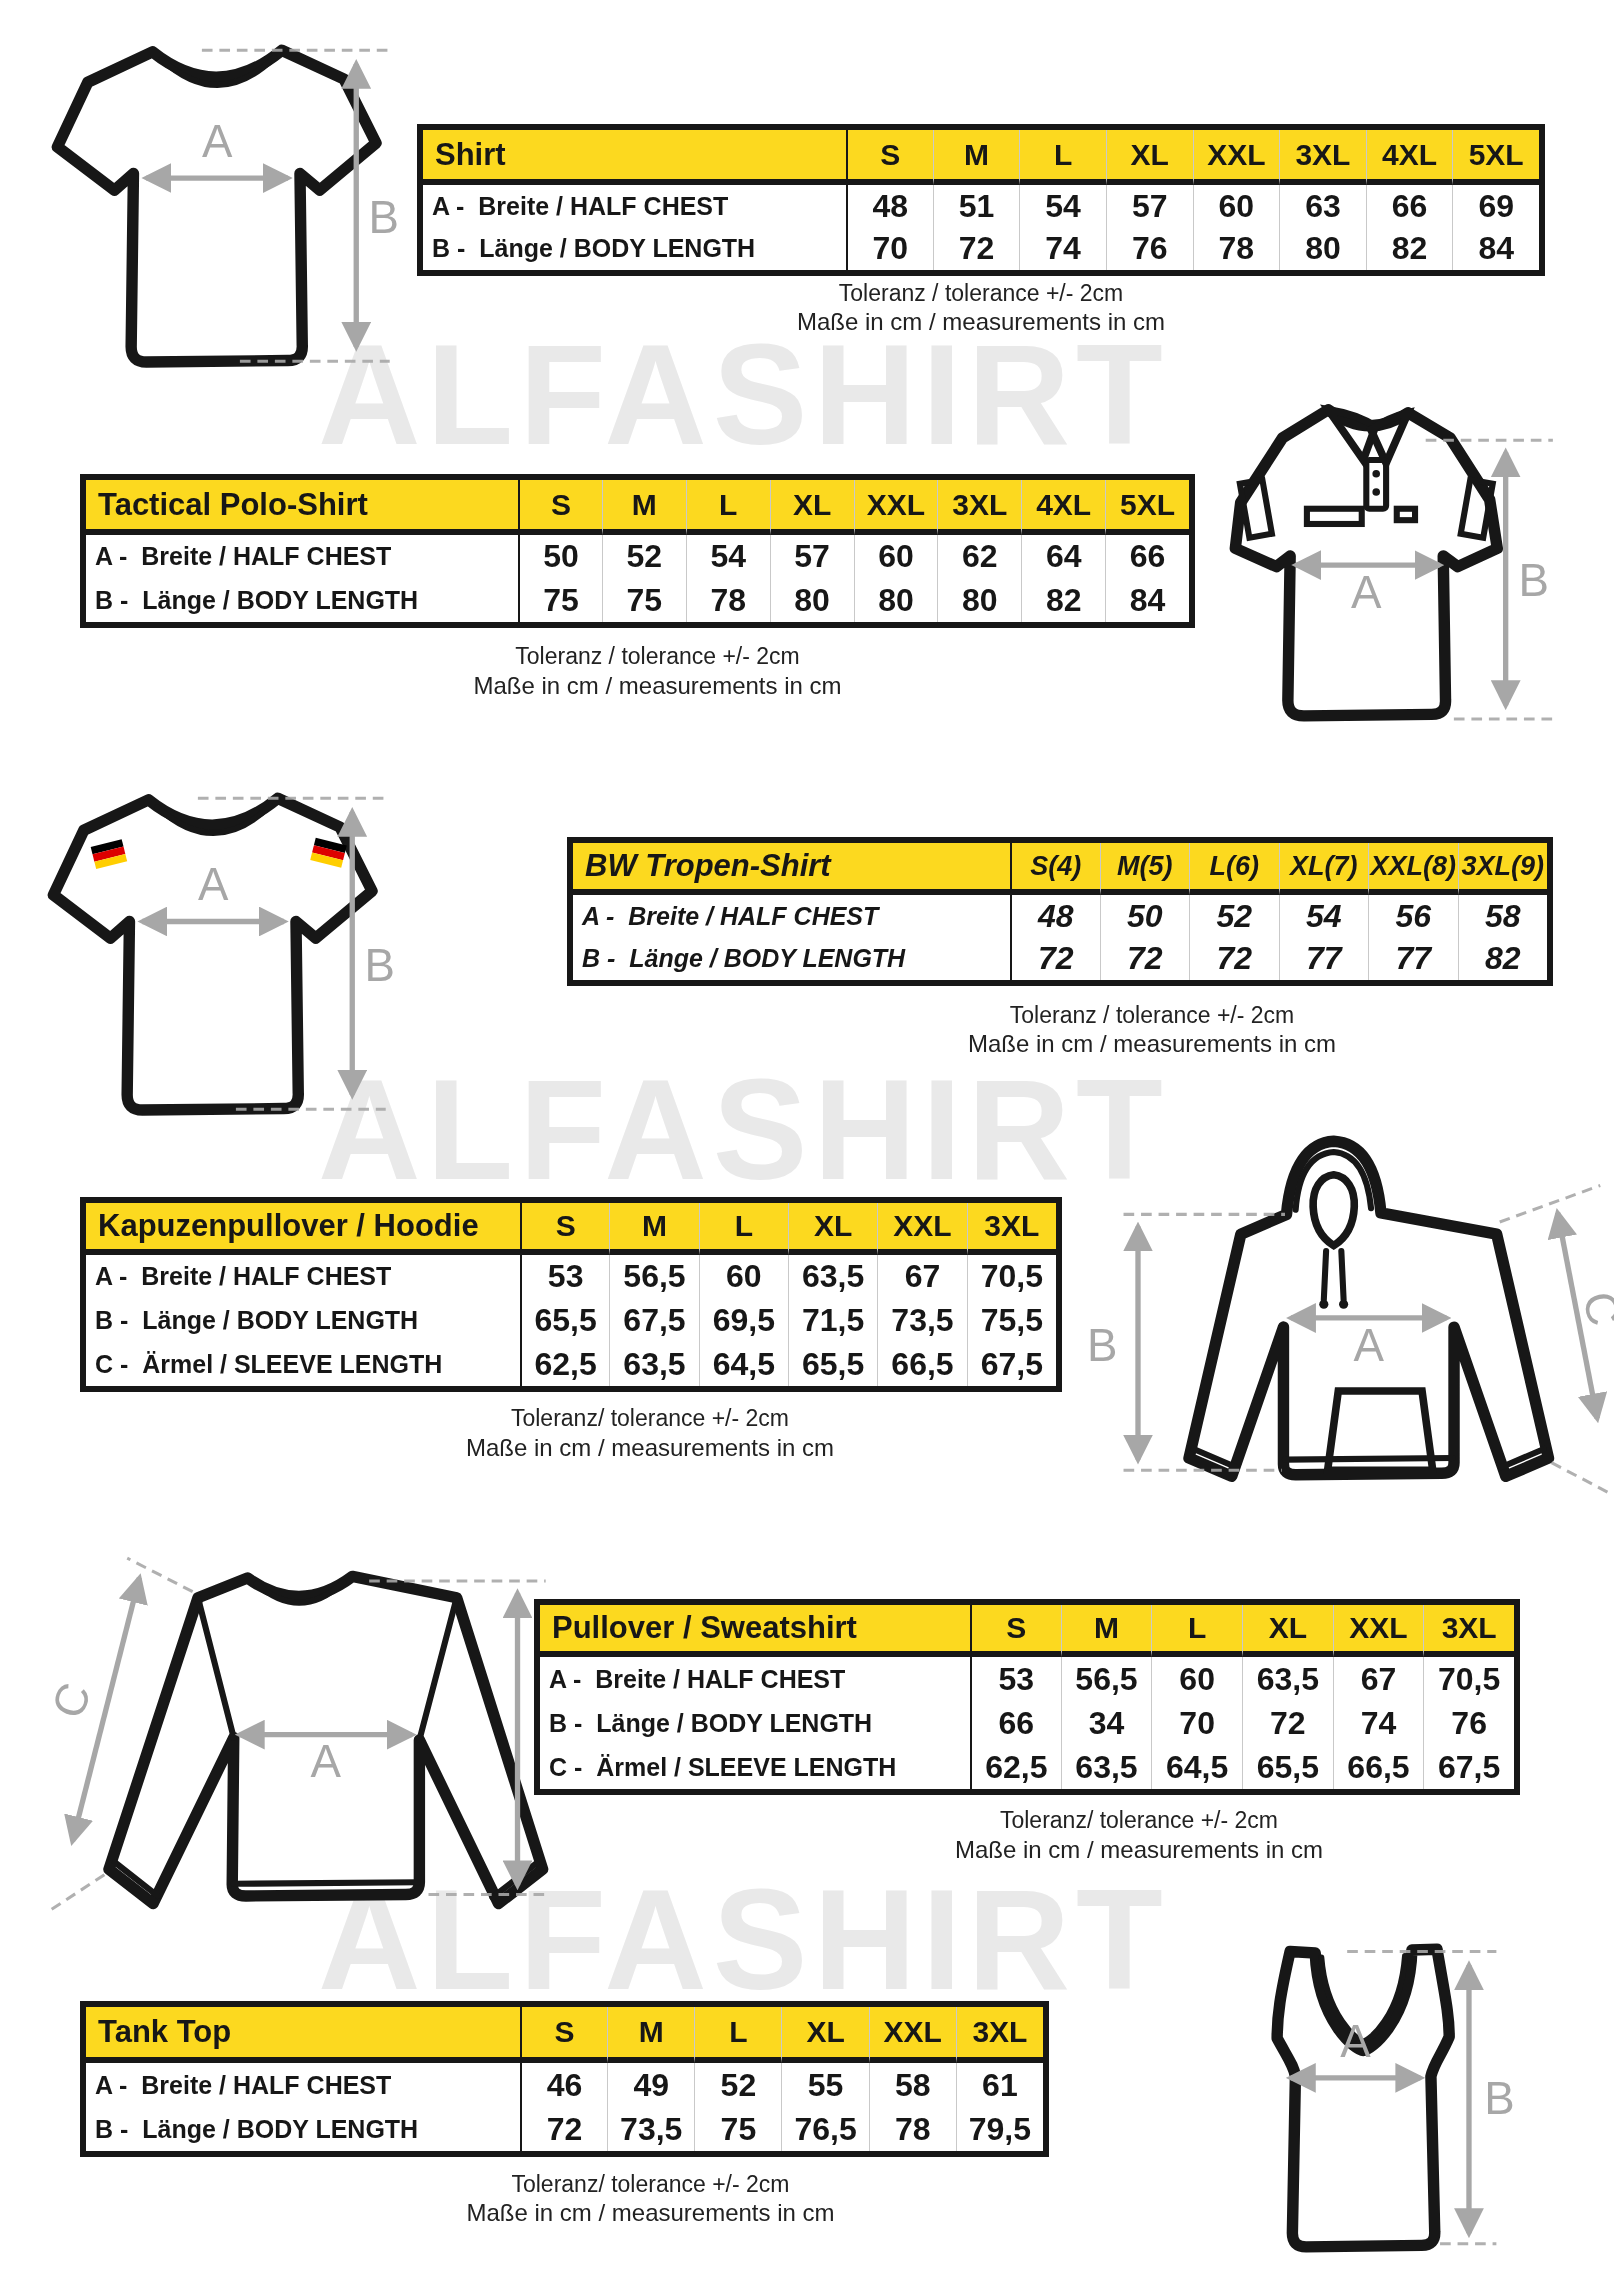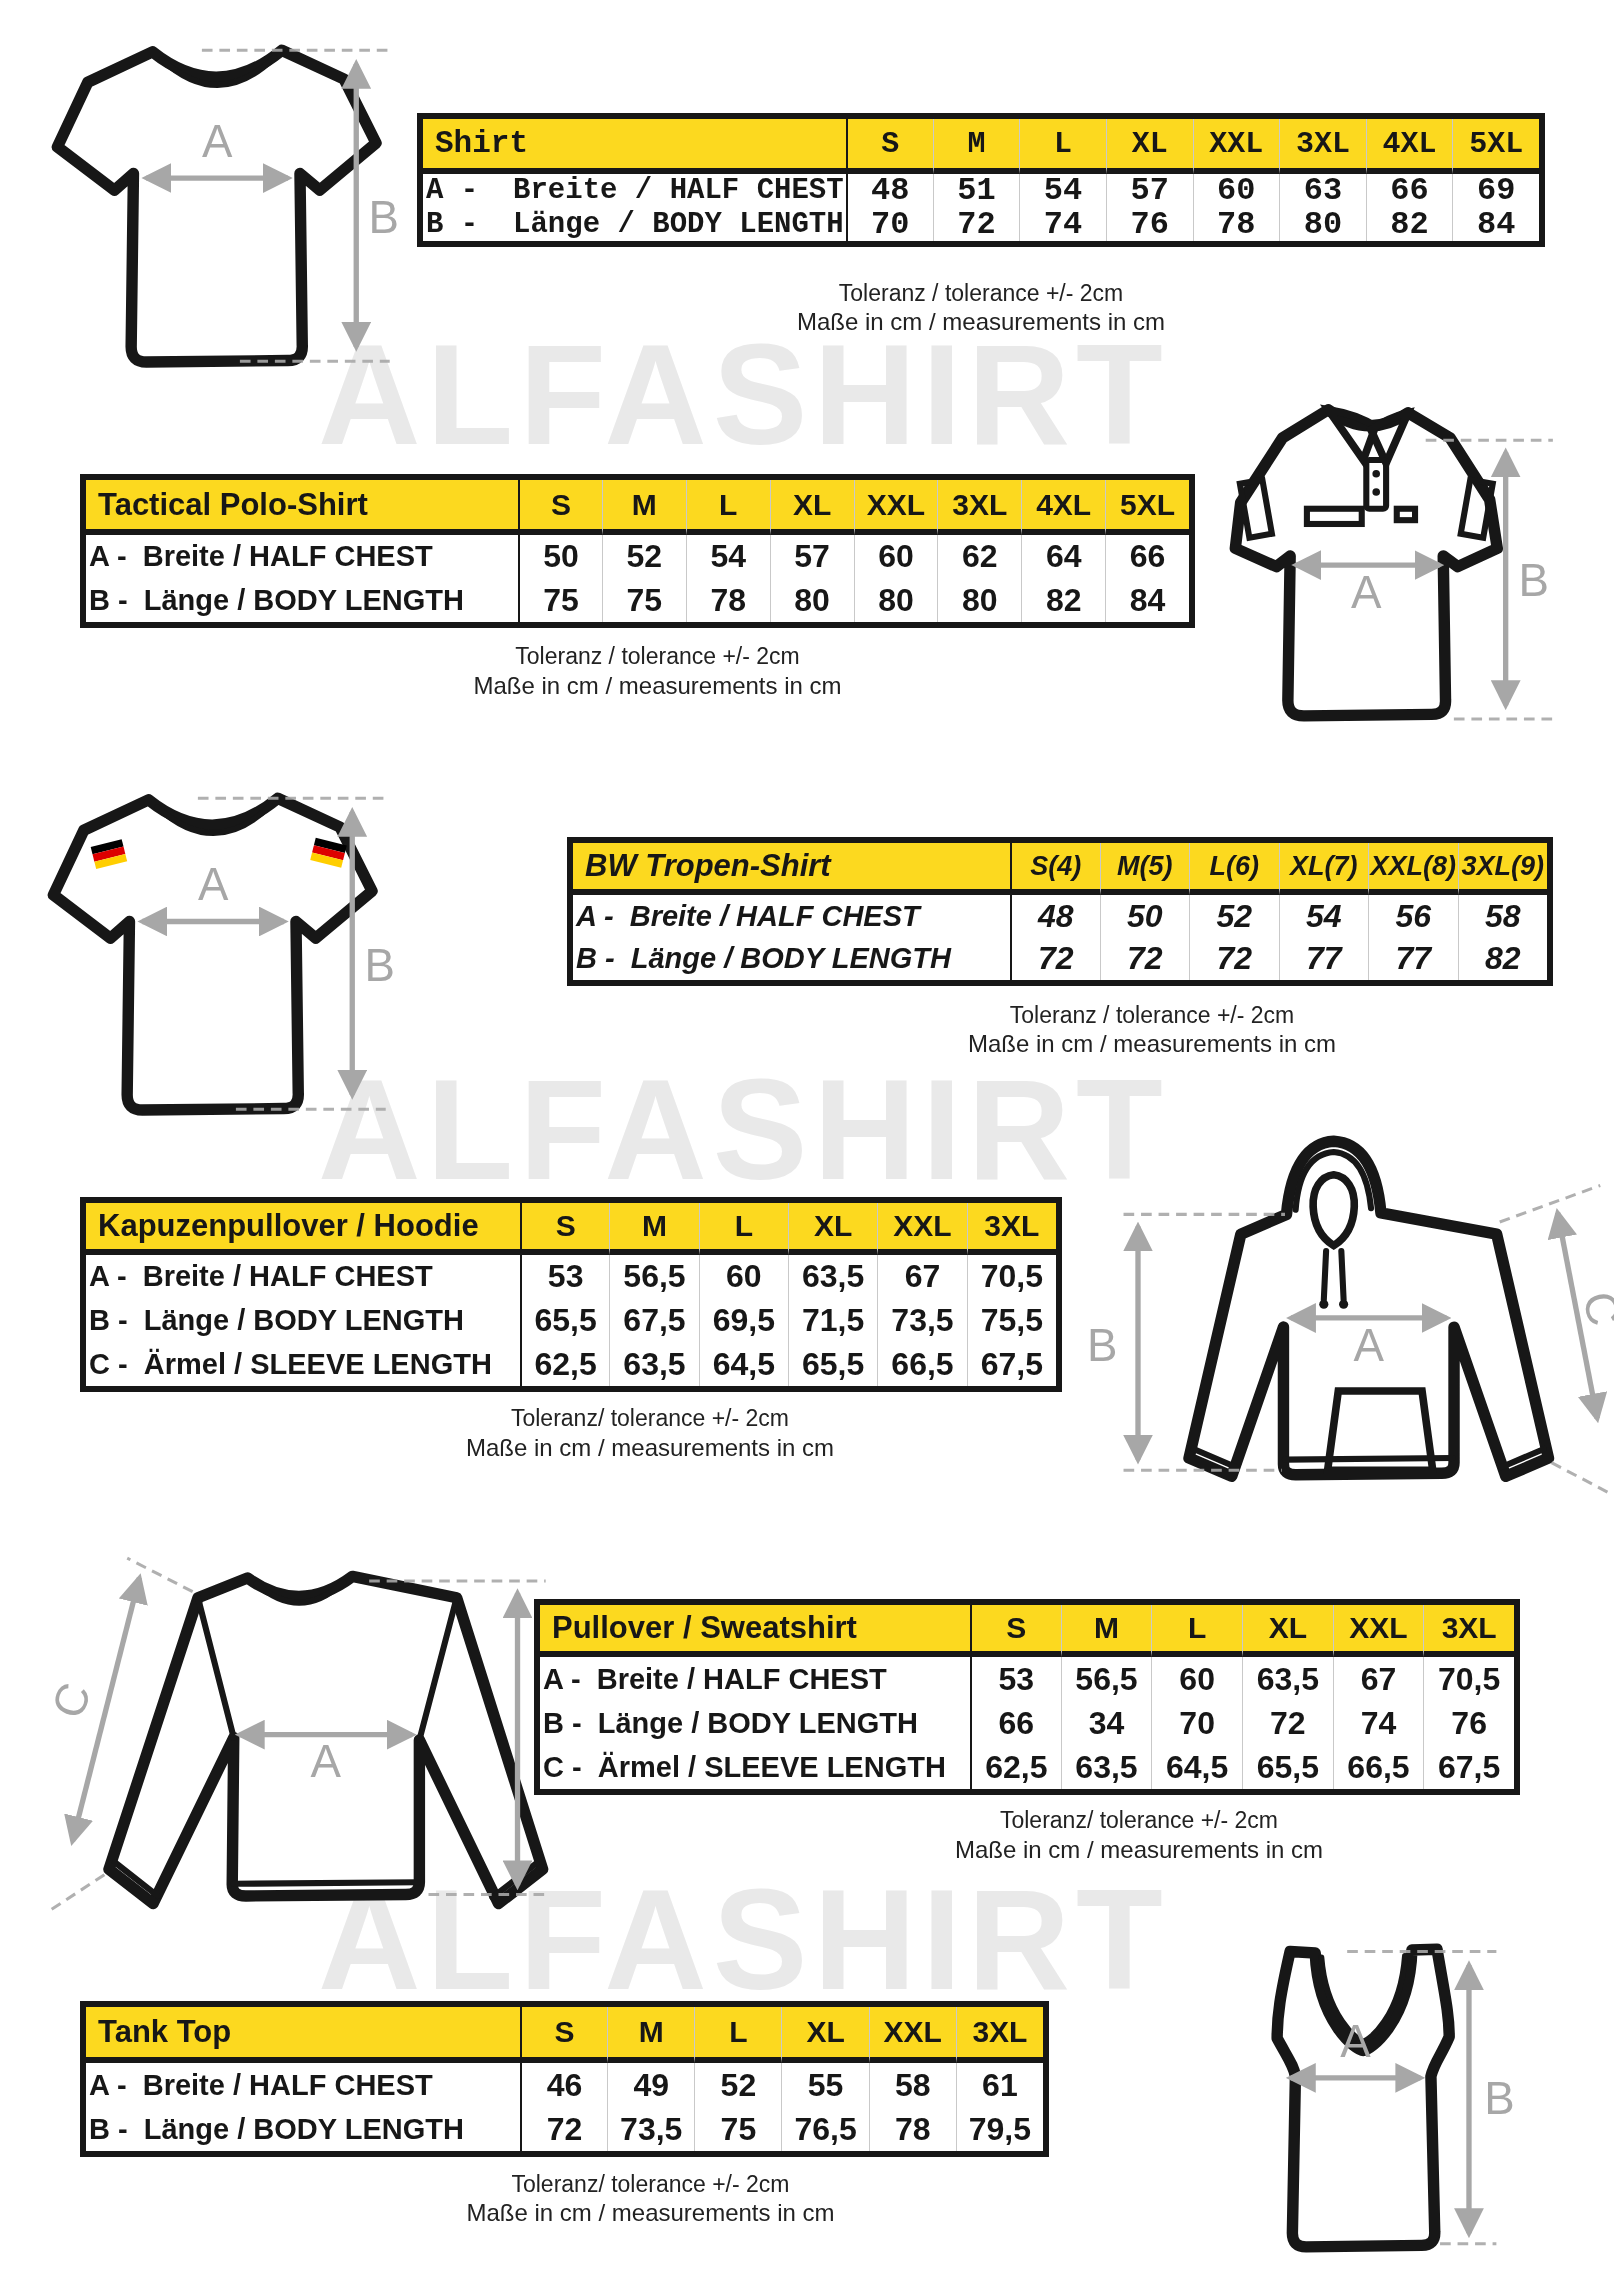--- a/index.html
+++ b/index.html
@@ -23,21 +23,21 @@
   .size-table{
     position:absolute;display:grid;z-index:2;background:#fff;
     border:6px solid var(--ink);box-sizing:border-box;
   }
   .c{display:flex;align-items:center;box-sizing:border-box;font-weight:bold;color:var(--ink);overflow:hidden;}
   .c.head{background:var(--yellow);border-bottom:6px solid var(--ink);}
   .c.title{padding-left:12px;font-size:31px;}
   .c.size{justify-content:center;font-size:30px;border-left:1.5px solid var(--sep);}
   .size-table.compact .c.size{font-size:27px;}
   .c.size.first{border-left:2.3px solid var(--ink);}
-  .c.rowlabel{padding-left:3px;font-size:29px;white-space:pre;}
+  .c.rowlabel{padding-left:9px;font-size:25px;white-space:pre;}
   .c.val{justify-content:center;font-size:32px;border-left:1.5px solid var(--sep);}
   .c.val.first{border-left:2.3px solid var(--ink);}
   .tol{
     position:absolute;z-index:2;text-align:center;
     font-size:23px;color:#222;font-weight:400;
   }
   .tol.units{font-size:24px;}
   
   .dia{position:absolute;z-index:1;}
   .garment{fill:#ffffff;stroke:var(--ink);stroke-width:15;stroke-linejoin:round;stroke-linecap:round;}
@@ -70,21 +70,21 @@
     <path class="garment" d="M140,30 L55,70 L15,155 L90,212 L115,190 L112,418 Q112,438 132,438 L318,436 Q338,436 337,416 L334,190 L360,212 L434,150 L392,66 L310,28 Q225,98 140,30 Z"></path>
     <path class="thin" d="M152,40 Q227,108 300,38"></path>
     <line class="arrow" x1="132" y1="196" x2="318" y2="196" marker-start="url(#ah)" marker-end="url(#ah)"></line>
     <text class="mlabel" x="225" y="168" text-anchor="middle">A</text>
     <path class="dash" d="M205,28 L452,28"></path>
     <path class="dash" d="M255,437 L452,437"></path>
     <line class="arrow" x1="408" y1="46" x2="408" y2="418" marker-start="url(#ah)" marker-end="url(#ah)"></line>
     <text class="mlabel" x="424" y="268" text-anchor="start">B</text>
   </svg>
 
-  <div class="size-table" style="left: 417px; top: 113px; width: 1128px; height: 134px; grid-template-columns: 423px repeat(8, 1fr); grid-template-rows: 55px repeat(2, 1fr); font-family: Liberation Mono, monospace;">
+  <div class="size-table" style="left: 417px; top: 124px; width: 1128px; height: 152px; grid-template-columns: 423px repeat(8, 1fr); grid-template-rows: 55px repeat(2, 1fr);">
       <div class="c head title">Shirt</div>
       <div class="c head size first">S</div>
       <div class="c head size">M</div>
       <div class="c head size">L</div>
       <div class="c head size">XL</div>
       <div class="c head size">XXL</div>
       <div class="c head size">3XL</div>
       <div class="c head size">4XL</div>
       <div class="c head size">5XL</div>
       <div class="c rowlabel">A -  Breite / HALF CHEST</div>

